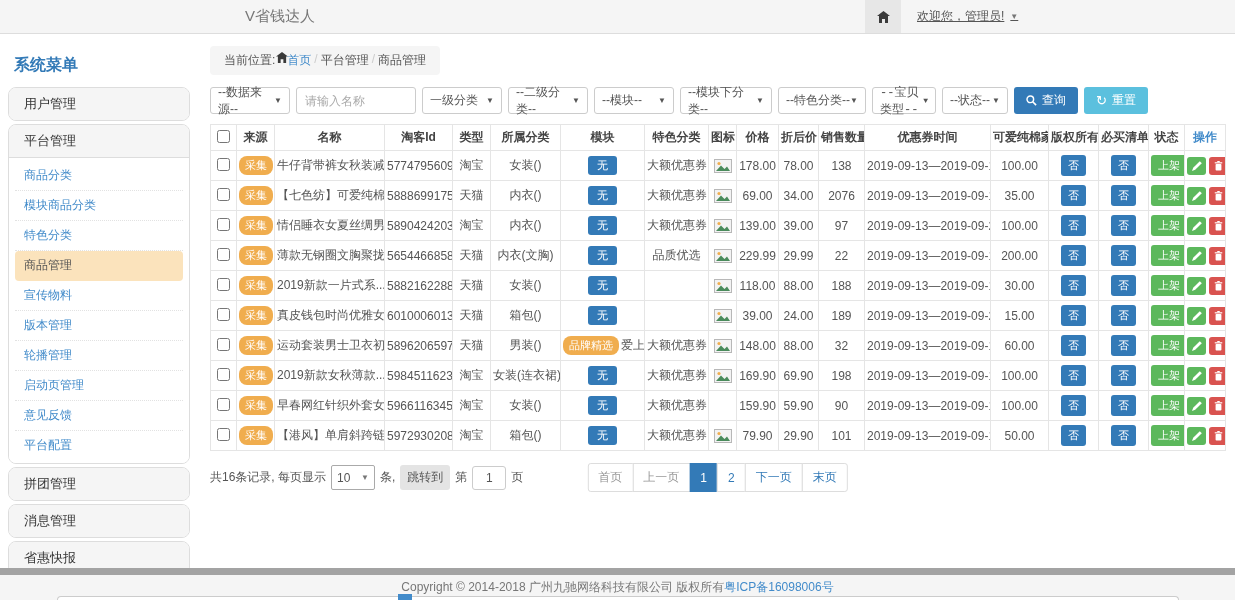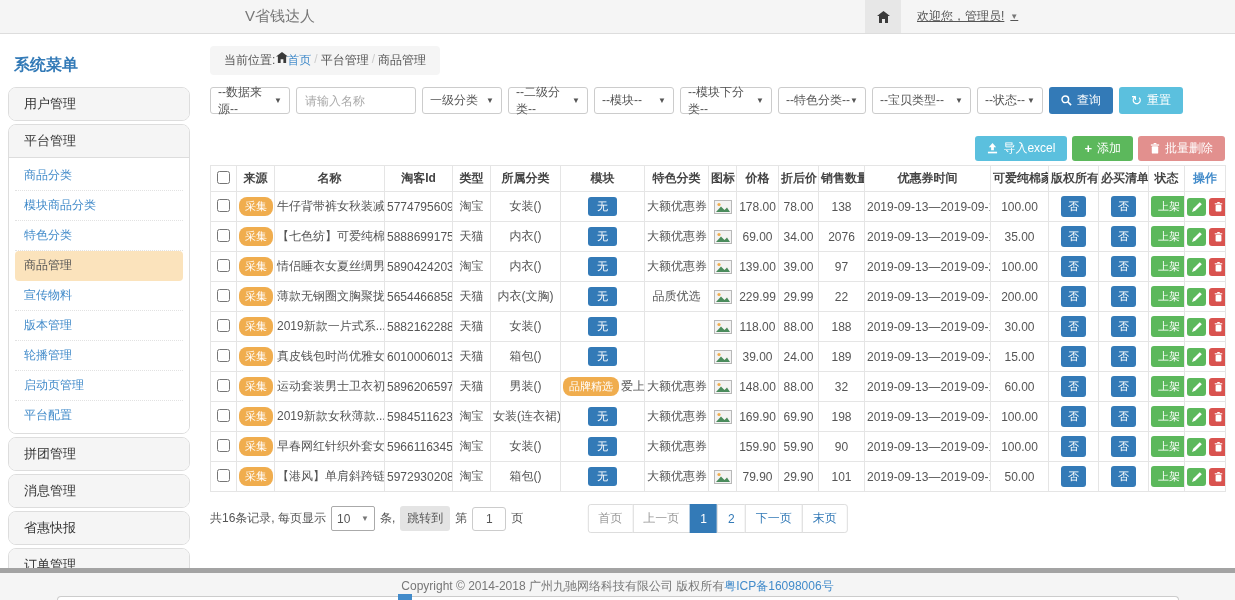--- a/index.html
+++ b/index.html
@@ -70,21 +70,21 @@
   .perpage { height:25px; width:44px; border:1px solid #aaa; border-radius:2px; background:#fff; display:inline-flex; align-items:center; justify-content:space-between; padding:0 5px; cursor:pointer; }
   .jump-label { background:#e4e4e4; border-radius:3px; padding:4px 7px; color:#555; cursor:pointer; }
   .jump-input { width:34px; height:24px; border:1px solid #ccc; border-radius:3px; text-align:center; font-size:12px; color:#555; font-family:inherit; }
   .pager { position:absolute; left:50%; transform:translateX(-50%); top:0; display:flex; }
   .pager .pbtn { border:1px solid #ddd; background:#fff; color:#337ab7; padding:5px 10px; margin-left:-1px; cursor:pointer; font-size:12px; font-family:inherit; }
   .pager .pbtn:first-child { border-radius:3px 0 0 3px; margin-left:0; }
   .pager .pbtn:last-child { border-radius:0 3px 3px 0; }
   .pager .pbtn.muted { color:#999; }
   .pager .pbtn.active { background:#337ab7; border-color:#337ab7; color:#fff; }
   
-  .footer { position:absolute; bottom:0; left:0; width:1235px; height:32px; background:#f5f5f5; border-top:5px solid #a3a3a3; display:flex; align-items:center; justify-content:center; color:#777; z-index:5; }
+  .footer { position:absolute; bottom:0; left:0; width:1235px; height:32px; background:#f5f5f5; border-top:7px solid #a3a3a3; display:flex; align-items:center; justify-content:center; color:#777; z-index:5; }
   .footer a { color:#428bca; text-decoration:none; cursor:pointer; }
   .footer-ghost { position:absolute; bottom:0; left:57px; width:1122px; height:4px; background:#fff; border:1px solid #ccc; border-bottom:none; border-radius:8px 8px 0 0; z-index:6; }
   .footer-chip { position:absolute; bottom:0; left:398px; width:14px; height:6px; background:#428bca; z-index:7; }
 </style>
 </head>
 <body>
 
 <div class="topbar">
   <div class="topbar-title">V省钱达人</div>
   <div class="topbar-right">
@@ -112,20 +112,21 @@
           <div class="panel-heading">平台管理</div>
           <div class="submenu">
             <div class="submenu-item">商品分类</div>
             <div class="submenu-item">模块商品分类</div>
             <div class="submenu-item">特色分类</div>
             <div class="submenu-item active">商品管理</div>
             <div class="submenu-item">宣传物料</div>
             <div class="submenu-item">版本管理</div>
             <div class="submenu-item">轮播管理</div>
             <div class="submenu-item">启动页管理</div>
+            <div class="submenu-item">意见反馈</div>
             <div class="submenu-item">平台配置</div>
           </div>
         </div>
         <div class="panel">
           <div class="panel-heading">拼团管理</div>
         </div>
         <div class="panel">
           <div class="panel-heading">消息管理</div>
         </div>
         <div class="panel">
@@ -173,21 +174,21 @@
             <span class="caret">▼</span>
           </div>
           <div class="fselect" style="width: 92px;">
             <span>--模块下分类--</span>
             <span class="caret">▼</span>
           </div>
           <div class="fselect" style="width: 88px;">
             <span>--特色分类--</span>
             <span class="caret">▼</span>
           </div>
-          <div class="fselect" style="width: 99px;">
+          <div class="fselect" style="width: 64px; font-family: Liberation Mono, monospace;">
             <span>--宝贝类型--</span>
             <span class="caret">▼</span>
           </div>
           <div class="fselect" style="width: 66px;">
             <span>--状态--</span>
             <span class="caret">▼</span>
           </div>
         </span>
       <button class="btn btn-primary">
         <svg width="11" height="11" viewBox="0 0 12 12">
@@ -195,41 +196,20 @@
             <line x1="7.6" y1="7.6" x2="11" y2="11" stroke="#fff" stroke-width="1.8"></line>
           </svg>
         <span>查询</span>
       </button>
       <button class="btn btn-info">
         <span class="refresh-glyph">↻</span>
         <span>重置</span>
       </button>
     </div>
 
-    <div class="action-row">
-      <button class="btn btn-info">
-        <svg width="11" height="11" viewBox="0 0 12 12">
-            <path d="M6 0 L10 4.5 H7.5 V8 H4.5 V4.5 H2 Z" fill="#fff"></path>
-            <rect x="1" y="9.5" width="10" height="1.8" fill="#fff"></rect>
-          </svg>
-        <span>导入excel</span>
-      </button>
-      <button class="btn btn-success">
-        <span class="plus-glyph">+</span>
-        <span>添加</span>
-      </button>
-      <button class="btn btn-danger-muted">
-        <svg width="10" height="11" viewBox="0 0 10 12">
-            <rect x="1.5" y="3.5" width="7" height="8" rx="1" fill="#fff"></rect>
-            <rect x="0.5" y="1.5" width="9" height="1.4" fill="#fff"></rect>
-            <rect x="3.5" y="0" width="3" height="1.4" fill="#fff"></rect>
-          </svg>
-        <span>批量删除</span>
-      </button>
-    </div>
 
     <table class="grid">
       <colgroup id="grid-cols">
           <col style="width: 26px;">
           <col style="width: 38px;">
           <col style="width: 110px;">
           <col style="width: 68px;">
           <col style="width: 38px;">
           <col style="width: 70px;">
           <col style="width: 84px;">

